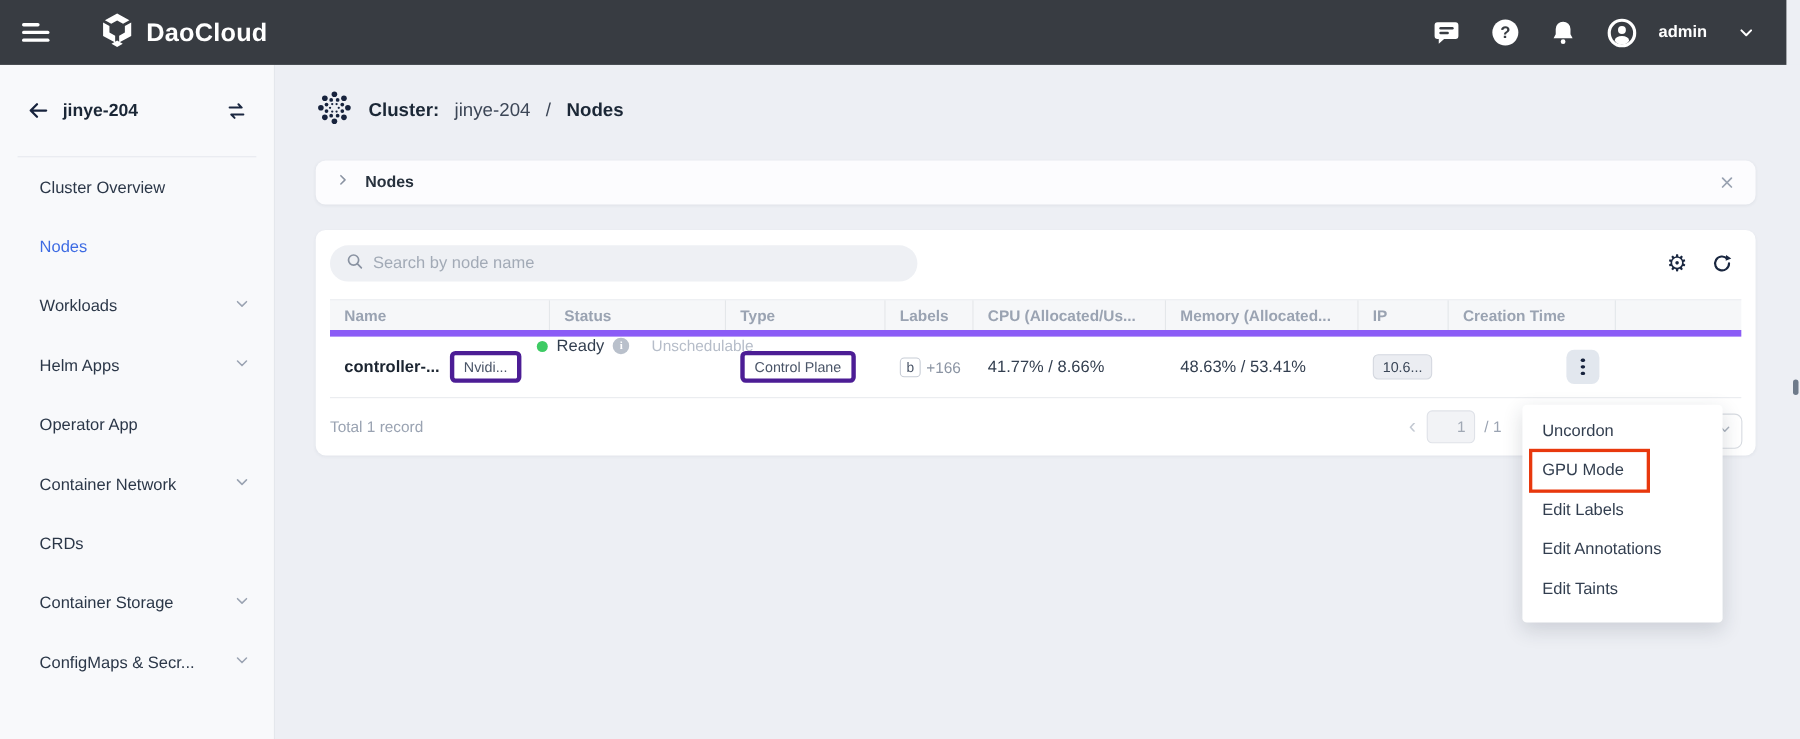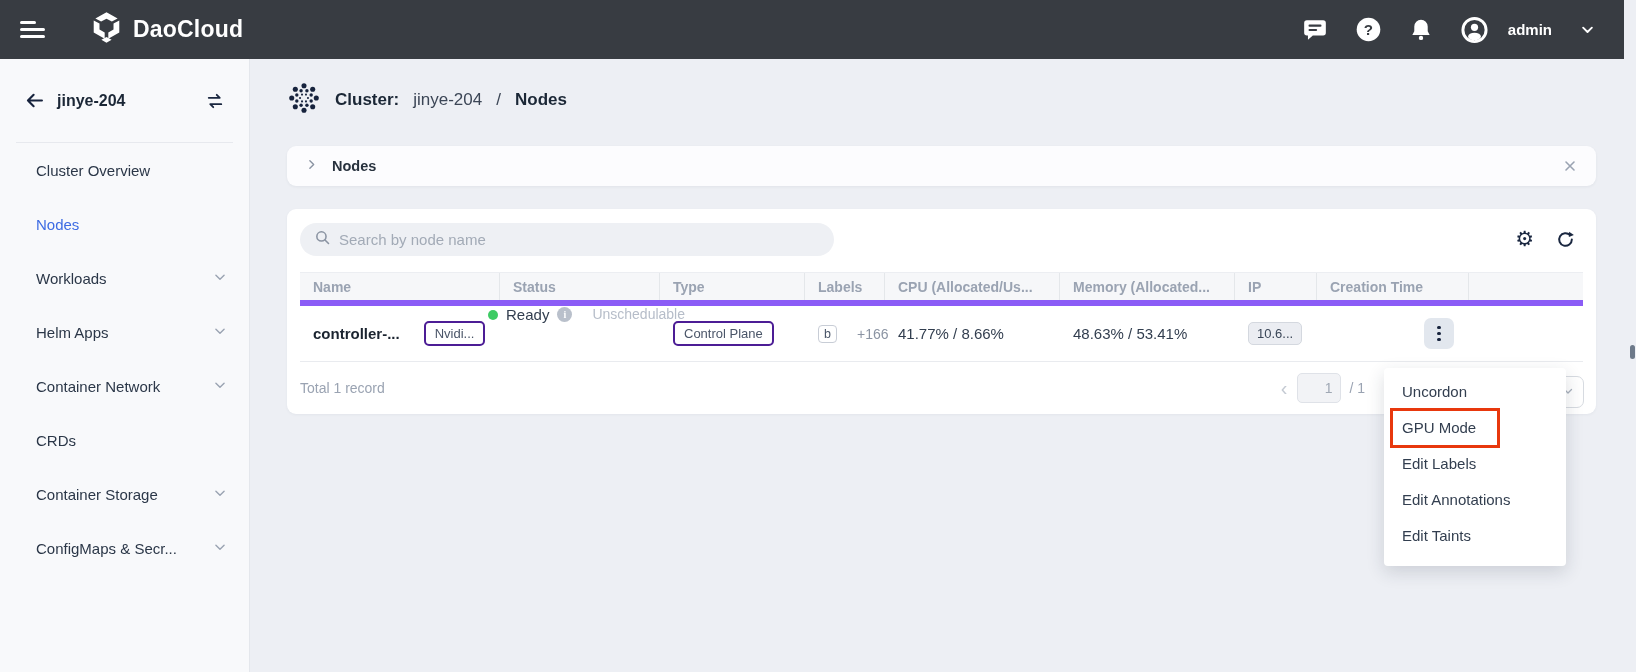--- a/index.html
+++ b/index.html
@@ -49,23 +49,23 @@
   .search-pill input::placeholder { color:#a2aab6; }
   .toolbar-icons { margin-left:auto; display:flex; align-items:center; gap:22px; padding-right:8px; }
   .gear-glyph { font-family:"DejaVu Sans",sans-serif; font-size:21px; color:#1a2740; line-height:1; cursor:pointer; }
 
   .tbl { margin-top:16px; }
   .tgrid { display:grid; grid-template-columns:200px 160px 145px 80px 175px 175px 82px 152px 1fr; }
   .thead { background:#f6f7f9; border-top:1px solid #eceef2; border-bottom:6px solid #8b5cf6; height:34px; }
   .th { display:flex; align-items:center; padding-left:13px; font-size:14px; font-weight:bold; color:#9aa3b2; border-right:1px solid #e4e7ea; overflow:hidden; white-space:nowrap; }
   .th:last-child { border-right:none; }
   .trow { height:56px; border-bottom:1px solid #e9ebef; }
-  .td { display:flex; align-items:center; padding-left:13px; font-size:15px; color:#323e4f; white-space:nowrap;gap:15px; }
+  .td { display:flex; align-items:center; padding-left:13px; font-size:15px; color:#323e4f; white-space:nowrap; }
   .cell-name { font-weight:bold; color:#1b2430; }
-  .badge { display:inline-block; border:2px solid #4c1d95; border-radius:5px; padding:3px 9px; font-size:13px; color:#4a5568; background:#fff; margin-left:9px; font-weight:normal; }
+  .badge { display:inline-block; border:4px solid #4c1d95; border-radius:5px; padding:3px 9px; font-size:13px; color:#4a5568; background:#fff; margin-left:9px; font-weight:normal; }
   .badge.plain { margin-left:0; }
   .status-cell { align-items:flex-start; justify-content:center; gap:2px; }
   .status-line { display:flex; align-items:center; gap:8px; }
   .dot { width:10px; height:10px; border-radius:50%; background:#3ecb64; }
   .info-i { width:15px; height:15px; border-radius:50%; background:#b9c0cb; color:#fff; font-size:10px; font-weight:bold; display:inline-flex; align-items:center; justify-content:center; cursor:pointer; font-family:"Liberation Serif",serif; }
   .substatus { color:#b6bdc9; font-size:14px; padding-left:18px; }
   .mini-badge { display:inline-block; border:1px solid #c8cdd6; border-radius:4px; padding:1px 5px; font-size:12.5px; color:#4a5568; }
   .labels-more { color:#8b94a3; font-size:14px; margin-left:5px; }
   .ip-badge { background:#ebedf2; border:1px solid #d4d8df; border-radius:5px; padding:3px 8px; font-size:13px; color:#3a4657; }
   .actions-cell { justify-content:flex-end; padding-right:15px; }
@@ -175,20 +175,23 @@
         <span class="lbl">Workloads</span>
         <span><svg width="14" height="14" viewBox="0 0 24 24">
             <path d="M5 9l7 7 7-7" fill="none" stroke="#9aa3b2" stroke-width="2.4" stroke-linecap="round" stroke-linejoin="round"></path>
           </svg></span>
       </div>
     <div class="nav-item">
         <span class="lbl">Helm Apps</span>
         <span><svg width="14" height="14" viewBox="0 0 24 24">
             <path d="M5 9l7 7 7-7" fill="none" stroke="#9aa3b2" stroke-width="2.4" stroke-linecap="round" stroke-linejoin="round"></path>
           </svg></span>
+      </div>
+    <div class="nav-item">
+        <span class="lbl">Operator App</span>
       </div>
     <div class="nav-item">
         <span class="lbl">Container Network</span>
         <span><svg width="14" height="14" viewBox="0 0 24 24">
             <path d="M5 9l7 7 7-7" fill="none" stroke="#9aa3b2" stroke-width="2.4" stroke-linecap="round" stroke-linejoin="round"></path>
           </svg></span>
       </div>
     <div class="nav-item">
         <span class="lbl">CRDs</span>
       </div>

